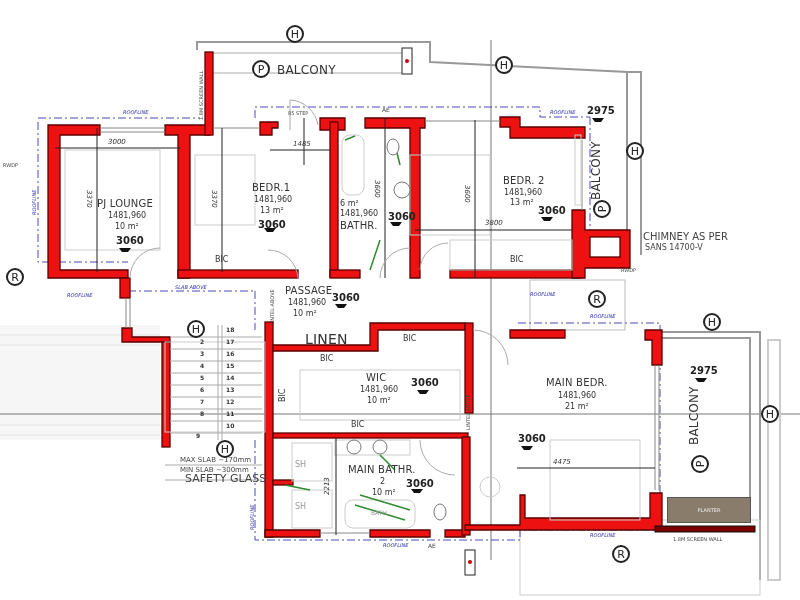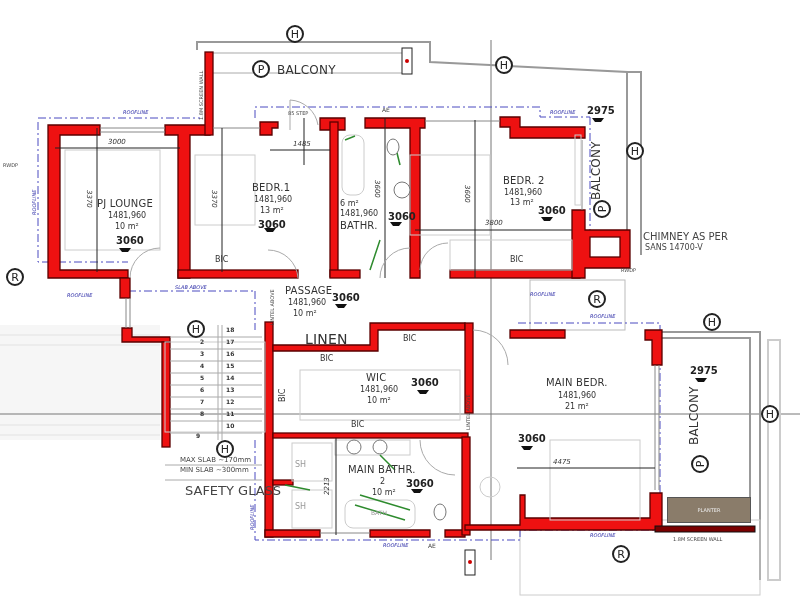--- a/index.html
+++ b/index.html
@@ -313,21 +313,21 @@
   <div class="stepn" style="position:absolute;top:36px;">15</div>
   <div class="stepn" style="position:absolute;top:48px;">14</div>
   <div class="stepn" style="position:absolute;top:60px;">13</div>
   <div class="stepn" style="position:absolute;top:72px;">12</div>
   <div class="stepn" style="position:absolute;top:84px;">11</div>
   <div class="stepn" style="position:absolute;top:96px;">10</div>
 </div>
 
 <div class="lbl small" style="left:180px;top:457px;font-size:7px;">MAX SLAB ~170mm</div>
 <div class="lbl small" style="left:180px;top:467px;font-size:7px;">MIN SLAB ~300mm</div>
-<div class="lbl small" style="left:185px;top:484px;font-size:13px;">SAFETY GLASS</div>
+<div class="lbl small" style="left:185px;top:473px;font-size:11px;">SAFETY GLASS</div>
 <div class="lbl small" style="left:643px;top:232px;font-size:10px;">CHIMNEY AS PER</div>
 <div class="lbl small" style="left:645px;top:244px;font-size:8px;">SANS 14700-V</div>
 <div class="lbl small" style="left:673px;top:537px;font-size:5px;">1.8M SCREEN WALL</div>
 <div class="lbl small vert" style="left:199px;top:120px;font-size:5px;">1.8M SCREEN WALL</div>
 <div class="planter" style="left:667px;top:497px;width:82px;height:24px;">PLANTER</div>
 <div class="lbl small" style="left:3px;top:163px;font-size:5px;">RWDP</div>
 <div class="lbl small" style="left:621px;top:268px;font-size:5px;">RWDP</div>
 <div class="lbl small" style="left:288px;top:111px;font-size:5px;">85 STEP</div>
 <div class="lbl small" style="left:382px;top:107px;font-size:6px;">AE</div>
 <div class="lbl small" style="left:428px;top:543px;font-size:6px;">AE</div>

